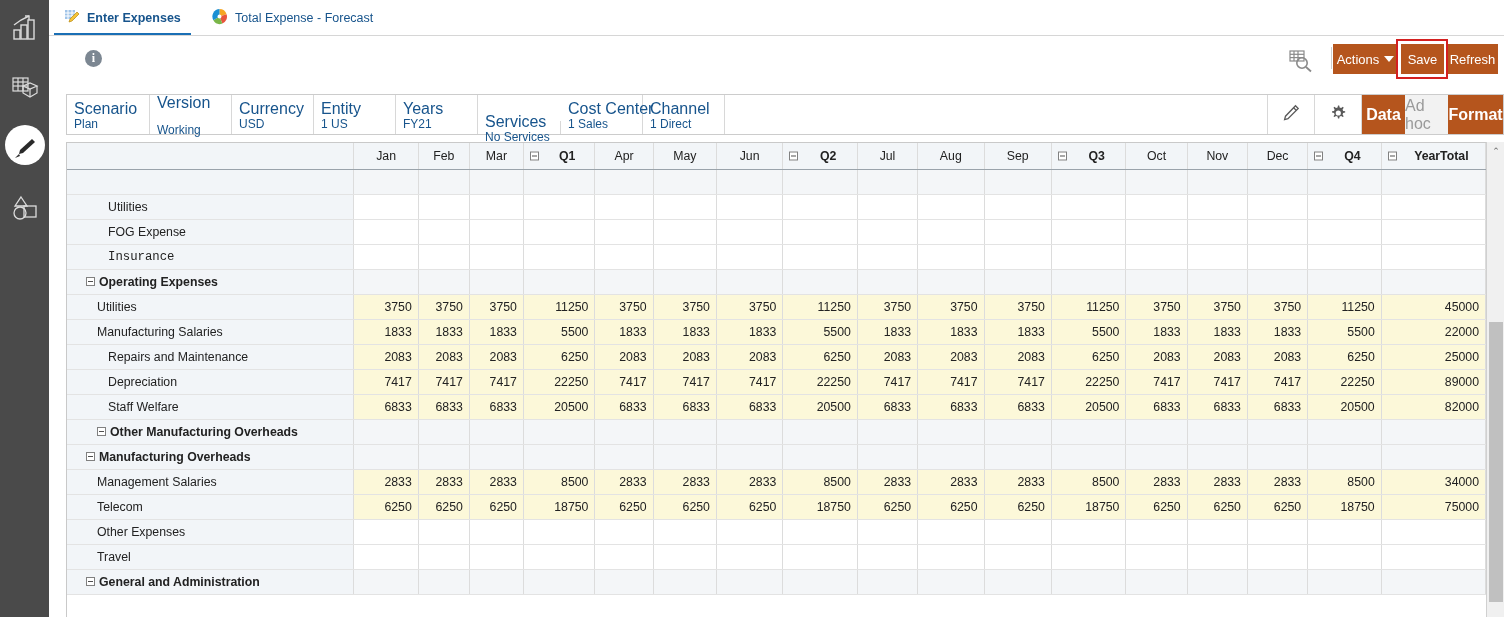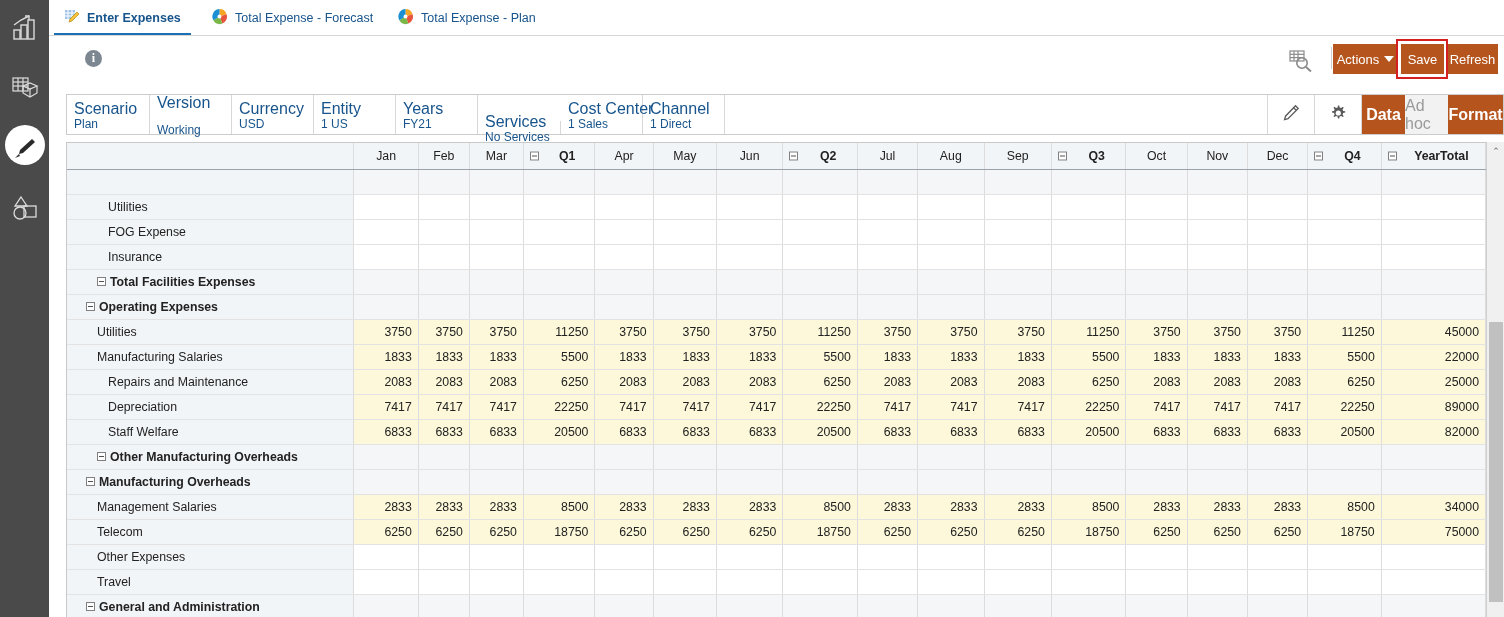--- a/index.html
+++ b/index.html
@@ -257,32 +257,20 @@
       <span>
         <svg width="17" height="17" viewBox="0 0 18 18">
           <path d="M9 9 L9 1 A8 8 0 0 1 16.5 6.5 Z" fill="#f5a623"></path>
           <path d="M9 9 L16.5 6.5 A8 8 0 0 1 12 16.5 Z" fill="#e8553d"></path>
           <path d="M9 9 L12 16.5 A8 8 0 0 1 2.5 13 Z" fill="#7ab648"></path>
           <path d="M9 9 L2.5 13 A8 8 0 0 1 9 1 Z" fill="#1a8fd4"></path>
           <circle cx="9" cy="9" r="2.1" fill="#ffffff"></circle>
         </svg>
       </span>
       <span class="tab-label">Total Expense - Forecast</span>
-    </div>
-    <div class="tab" style="left:338px;">
-      <span>
-        <svg width="17" height="17" viewBox="0 0 18 18">
-          <path d="M9 9 L9 1 A8 8 0 0 1 16.5 6.5 Z" fill="#f5a623"></path>
-          <path d="M9 9 L16.5 6.5 A8 8 0 0 1 12 16.5 Z" fill="#e8553d"></path>
-          <path d="M9 9 L12 16.5 A8 8 0 0 1 2.5 13 Z" fill="#7ab648"></path>
-          <path d="M9 9 L2.5 13 A8 8 0 0 1 9 1 Z" fill="#1a8fd4"></path>
-          <circle cx="9" cy="9" r="2.1" fill="#ffffff"></circle>
-        </svg>
-      </span>
-      <span class="tab-label">Total Expense - Plan</span>
     </div>
   </div>
 
   <div class="actionbar">
     <div class="info-icon">i</div>
 
     <span class="search-ico">
       <svg width="26" height="24" viewBox="0 0 26 24">
         <g stroke="#8a8a8a" fill="none" stroke-width="1.2">
           <rect x="2" y="2" width="14" height="10"></rect>
@@ -473,58 +461,38 @@
             <td class="num blank"></td>
             <td class="num blank"></td>
             <td class="num blank"></td>
             <td class="num blank"></td>
             <td class="num blank"></td>
             <td class="num blank"></td>
             <td class="num blank"></td>
             <td class="num blank"></td>
           </tr>
           <tr>
-            <td class="rowlabel" style="padding-left: 41px;"><span>Insurance</span></td>
-            <td class="num blank"></td>
-            <td class="num blank"></td>
-            <td class="num blank"></td>
-            <td class="num blank"></td>
-            <td class="num blank"></td>
-            <td class="num blank"></td>
-            <td class="num blank"></td>
-            <td class="num blank"></td>
-            <td class="num blank"></td>
-            <td class="num blank"></td>
-            <td class="num blank"></td>
-            <td class="num blank"></td>
-            <td class="num blank"></td>
-            <td class="num blank"></td>
-            <td class="num blank"></td>
-            <td class="num blank"></td>
-            <td class="num blank"></td>
-          </tr>
-          <tr>
-            <td class="rowlabel bold" style="padding-left: 30px;"><span class="lbl-minus"></span><span>Total Facilities Expenses</span></td>
-            <td class="num blankstripe"></td>
-            <td class="num blankstripe"></td>
-            <td class="num blankstripe"></td>
-            <td class="num blankstripe"></td>
-            <td class="num blankstripe"></td>
-            <td class="num blankstripe"></td>
-            <td class="num blankstripe"></td>
-            <td class="num blankstripe"></td>
-            <td class="num blankstripe"></td>
-            <td class="num blankstripe"></td>
-            <td class="num blankstripe"></td>
-            <td class="num blankstripe"></td>
-            <td class="num blankstripe"></td>
-            <td class="num blankstripe"></td>
-            <td class="num blankstripe"></td>
-            <td class="num blankstripe"></td>
-            <td class="num blankstripe"></td>
+            <td class="rowlabel" style="padding-left: 41px; font-family: Liberation Mono, monospace;"><span>Insurance</span></td>
+            <td class="num blank"></td>
+            <td class="num blank"></td>
+            <td class="num blank"></td>
+            <td class="num blank"></td>
+            <td class="num blank"></td>
+            <td class="num blank"></td>
+            <td class="num blank"></td>
+            <td class="num blank"></td>
+            <td class="num blank"></td>
+            <td class="num blank"></td>
+            <td class="num blank"></td>
+            <td class="num blank"></td>
+            <td class="num blank"></td>
+            <td class="num blank"></td>
+            <td class="num blank"></td>
+            <td class="num blank"></td>
+            <td class="num blank"></td>
           </tr>
           <tr>
             <td class="rowlabel bold" style="padding-left: 19px;"><span class="lbl-minus"></span><span>Operating Expenses</span></td>
             <td class="num blankstripe"></td>
             <td class="num blankstripe"></td>
             <td class="num blankstripe"></td>
             <td class="num blankstripe"></td>
             <td class="num blankstripe"></td>
             <td class="num blankstripe"></td>
             <td class="num blankstripe"></td>

